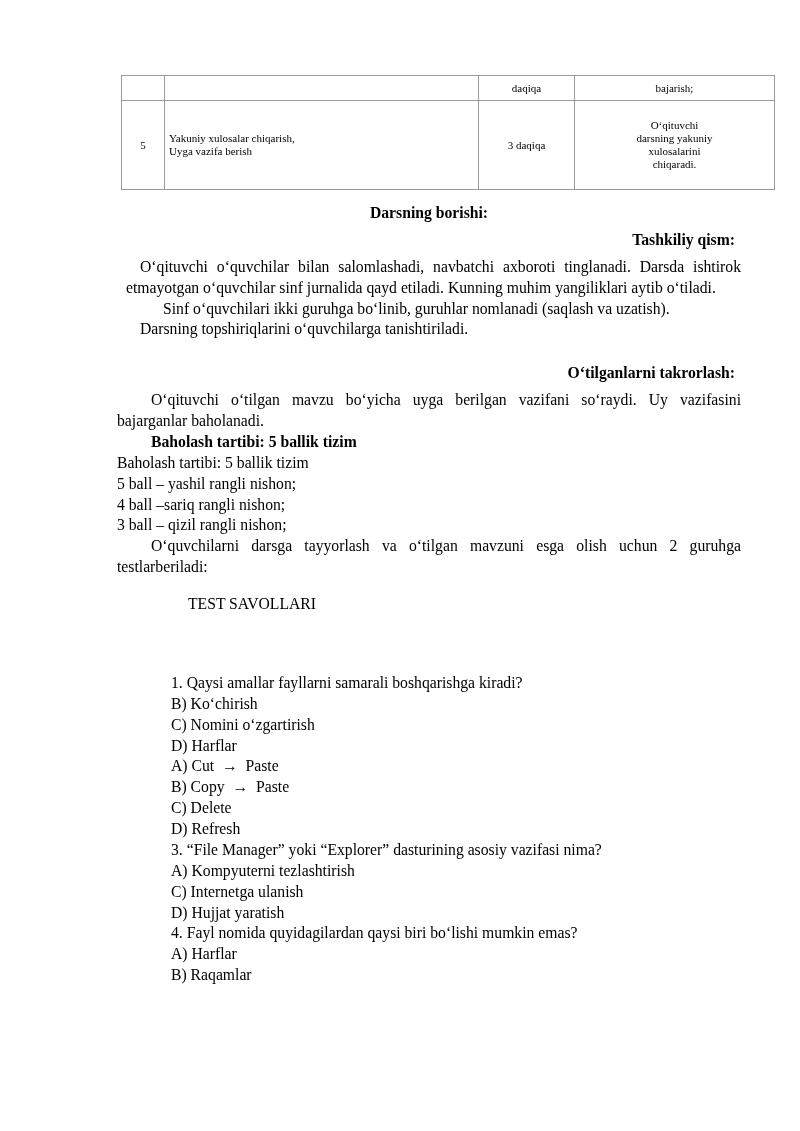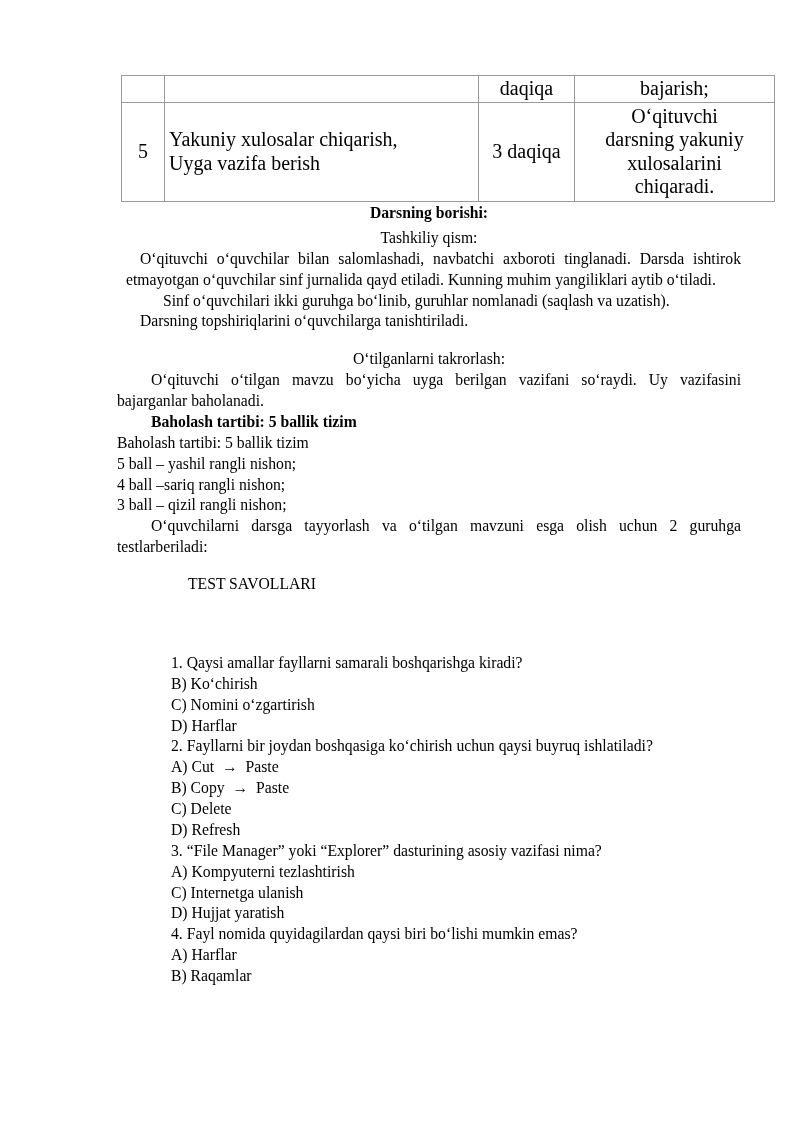--- a/index.html
+++ b/index.html
@@ -27,21 +27,21 @@
   .lesson-table {
     position: absolute;
     left: 121px;
     top: 75px;
     width: 619px;
     border-collapse: collapse;
     table-layout: fixed;
   }
   .lesson-table td {
     border: 1px solid #9a9a9a;
-    font-size: 20px;
+    font-size: 11px;
     line-height: 1.18;
     padding: 2px 4px;
     vertical-align: middle;
   }
   .col-num   { width: 34px;  text-align: center; }
   .col-task  { width: 305px; text-align: left; padding-left: 12px; }
   .col-time  { width: 87px;  text-align: center; }
   .col-act   { width: 191px; text-align: center; }
 
   .hdr-row td { height: 22px; padding-top: 1px; padding-bottom: 1px; }
@@ -58,23 +58,23 @@
     font-size: 15.7px;
     line-height: 1.33;
   }
 
   .center-head {
     text-align: center;
     font-weight: bold;
     margin: 0 0 4px 0;
   }
   .sec-head {
-    font-weight: normal;
-    margin: 0;
-    text-align: center;
+    font-weight: bold;
+    margin: 6px;
+    text-align: right;
   }
   .para {
     margin: 0;
     text-align: justify;
     text-justify: inter-word;
   }
   .indent-sm { text-indent: 14px; margin-left: 9px; }
   .indent-md { text-indent: 34px; }
   .indent-lg { text-indent: 46px; }
 
@@ -156,21 +156,20 @@
     <p class="test-title">TEST SAVOLLARI</p>
 
     <div class="spacer-line"></div>
     <div class="spacer-line"></div>
 
     <div class="qblock">
       <p class="qline">1. Qaysi amallar fayllarni samarali boshqarishga kiradi?</p>
       <p class="qline">B) Ko‘chirish</p>
       <p class="qline">C) Nomini o‘zgartirish</p>
       <p class="qline">D) Harflar</p>
-      <p class="qline">2. Fayllarni bir joydan boshqasiga ko‘chirish uchun qaysi buyruq ishlatiladi?</p>
       <p class="qline">A) Cut  →  Paste</p>
       <p class="qline">B) Copy  →  Paste</p>
       <p class="qline">C) Delete</p>
       <p class="qline">D) Refresh</p>
       <p class="qline">3. “File Manager” yoki “Explorer” dasturining asosiy vazifasi nima?</p>
       <p class="qline">A) Kompyuterni tezlashtirish</p>
       <p class="qline">C) Internetga ulanish</p>
       <p class="qline">D) Hujjat yaratish</p>
       <p class="qline">4. Fayl nomida quyidagilardan qaysi biri bo‘lishi mumkin emas?</p>
       <p class="qline">A) Harflar</p>

